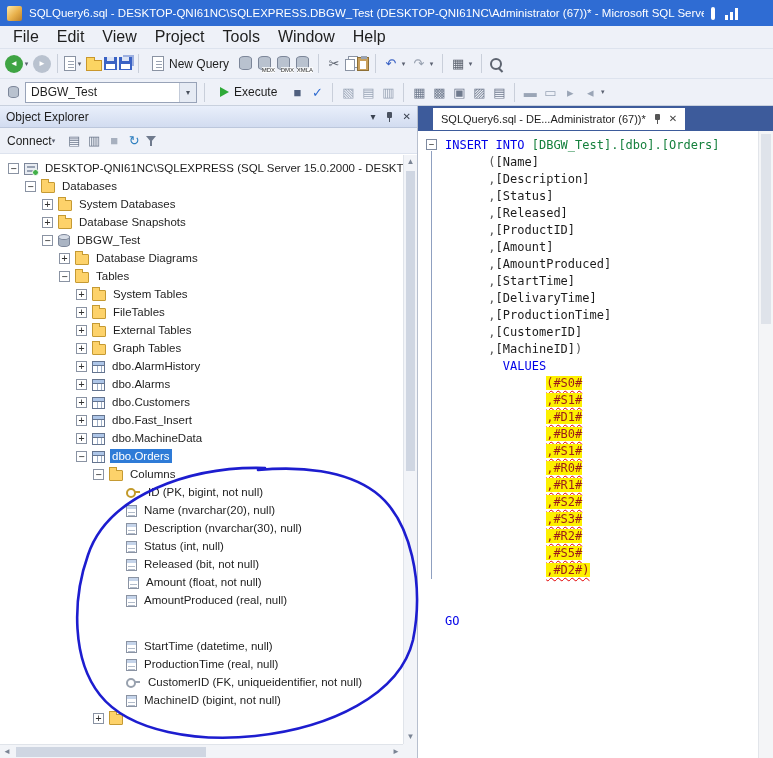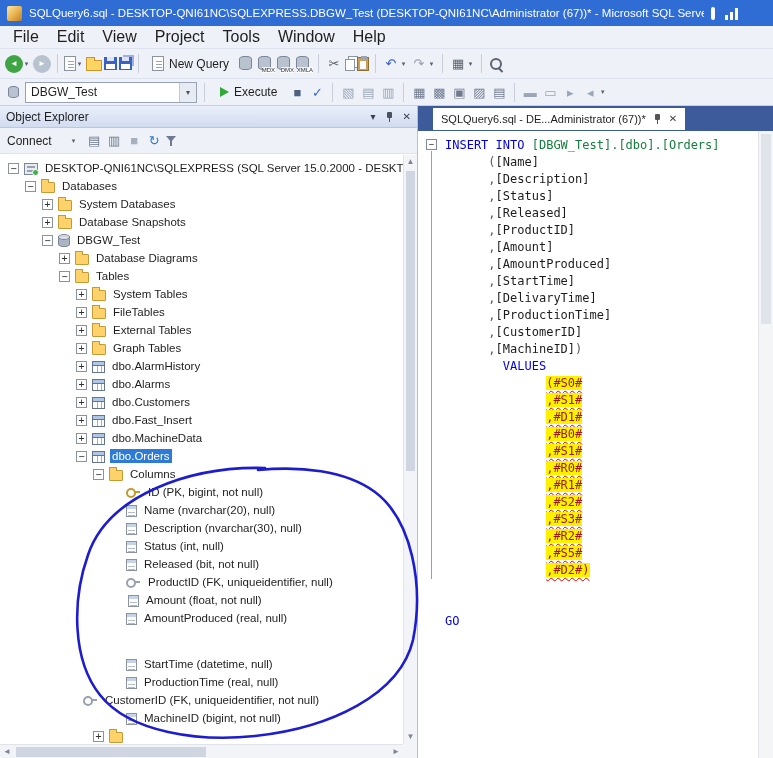--- a/index.html
+++ b/index.html
@@ -68,21 +68,21 @@
 
   
   .oe{position:absolute;left:0;top:0;width:418px;bottom:0;background:#fff;border-right:1px solid #b7bfce}
   .oe-head{height:22px;background:linear-gradient(#e9effb,#d2dcf0);border-bottom:1px solid #bcc7dc;display:flex;align-items:center;padding:0 6px;font-size:12px;color:#1e1e1e}
   .oe-title{flex:1}
   .oe-head-ics{display:flex;align-items:center;gap:9px;color:#3a4250;font-size:10px}
   .pin-ic{position:relative;width:9px;height:12px;display:inline-block}
   .pin-ic::before{content:"";position:absolute;left:2px;top:1px;width:5px;height:6px;background:#4a5260;border-radius:1px}
   .pin-ic::after{content:"";position:absolute;left:4px;top:7px;width:1px;height:4px;background:#4a5260}
   .oe-tools{height:26px;background:#eef1f8;border-bottom:1px solid #dde3ee;display:flex;align-items:center;padding:0 7px;gap:10px}
-  .connect{display:flex;align-items:center;gap:20px;font-size:12px;color:#1e1e1e}
+  .connect{display:flex;align-items:center;gap:0;font-size:12px;color:#1e1e1e}
   .cdd{font-size:7px;color:#5a6170}
   .tree{position:absolute;left:0;right:14px;top:49px;bottom:14px;overflow:hidden;background:#fff;padding-top:4px}
   .trow{height:18px;display:flex;align-items:center;font-size:11.5px;color:#1e1e1e;white-space:nowrap}
   .expb{width:11px;height:11px;min-width:11px;border:1px solid #8a93a3;background:#fff;color:#333;font-size:10px;line-height:9px;text-align:center;margin-right:5px;font-family:"DejaVu Sans Mono",monospace}
   .expn{width:16px;min-width:16px}
   .ti{width:15px;height:14px;min-width:15px;position:relative;margin-right:5px}
   .i-server{width:14px;height:12px;min-width:14px;background:#e8ecf2;border:1px solid #7c8699;margin-top:1px}
   .i-server::before{content:"";position:absolute;left:2px;right:2px;top:2px;height:2px;background:#98a2b3;box-shadow:0 4px 0 #98a2b3}
   .i-server::after{content:"";position:absolute;right:-2px;bottom:-2px;width:5px;height:5px;border-radius:50%;background:#43b049;border:1px solid #fff}
   .i-folder{width:14px;height:11px;min-width:14px;background:#fdd26a;border:1px solid #c59a33;border-radius:1px;margin-top:2px}
@@ -373,46 +373,41 @@
           <div class="trow" style="padding-left: 110px;">
             <span class="expn"></span>
             <span class="ti i-column"></span>
             <span class="tlabel">Status (int, null)</span>
           </div>
           <div class="trow" style="padding-left: 110px;">
             <span class="expn"></span>
             <span class="ti i-column"></span>
             <span class="tlabel">Released (bit, not null)</span>
           </div>
-          <div class="trow" style="padding-left: 110px;">
-            <span class="expn"></span>
-            <span class="ti i-key-gray"></span>
-            <span class="tlabel">ProductID (FK, uniqueidentifier, null)</span>
-          </div>
           <div class="trow" style="padding-left: 112px;">
             <span class="expn"></span>
             <span class="ti i-column"></span>
             <span class="tlabel">Amount (float, not null)</span>
           </div>
           <div class="trow" style="padding-left: 110px;">
             <span class="expn"></span>
             <span class="ti i-column"></span>
             <span class="tlabel">AmountProduced (real, null)</span>
           </div>
           <div class="trow" style="padding-left: 110px; margin-top: 28px;">
             <span class="expn"></span>
             <span class="ti i-column"></span>
             <span class="tlabel">StartTime (datetime, null)</span>
           </div>
           <div class="trow" style="padding-left: 110px;">
             <span class="expn"></span>
             <span class="ti i-column"></span>
             <span class="tlabel">ProductionTime (real, null)</span>
           </div>
-          <div class="trow" style="padding-left: 67px;">
+          <div class="trow" style="padding-left: 110px;">
             <span class="expn"></span>
             <span class="ti i-key-gray"></span>
             <span class="tlabel">CustomerID (FK, uniqueidentifier, not null)</span>
           </div>
           <div class="trow" style="padding-left: 110px;">
             <span class="expn"></span>
             <span class="ti i-column"></span>
             <span class="tlabel">MachineID (bigint, not null)</span>
           </div>
           <div class="trow" style="padding-left: 93px;">

